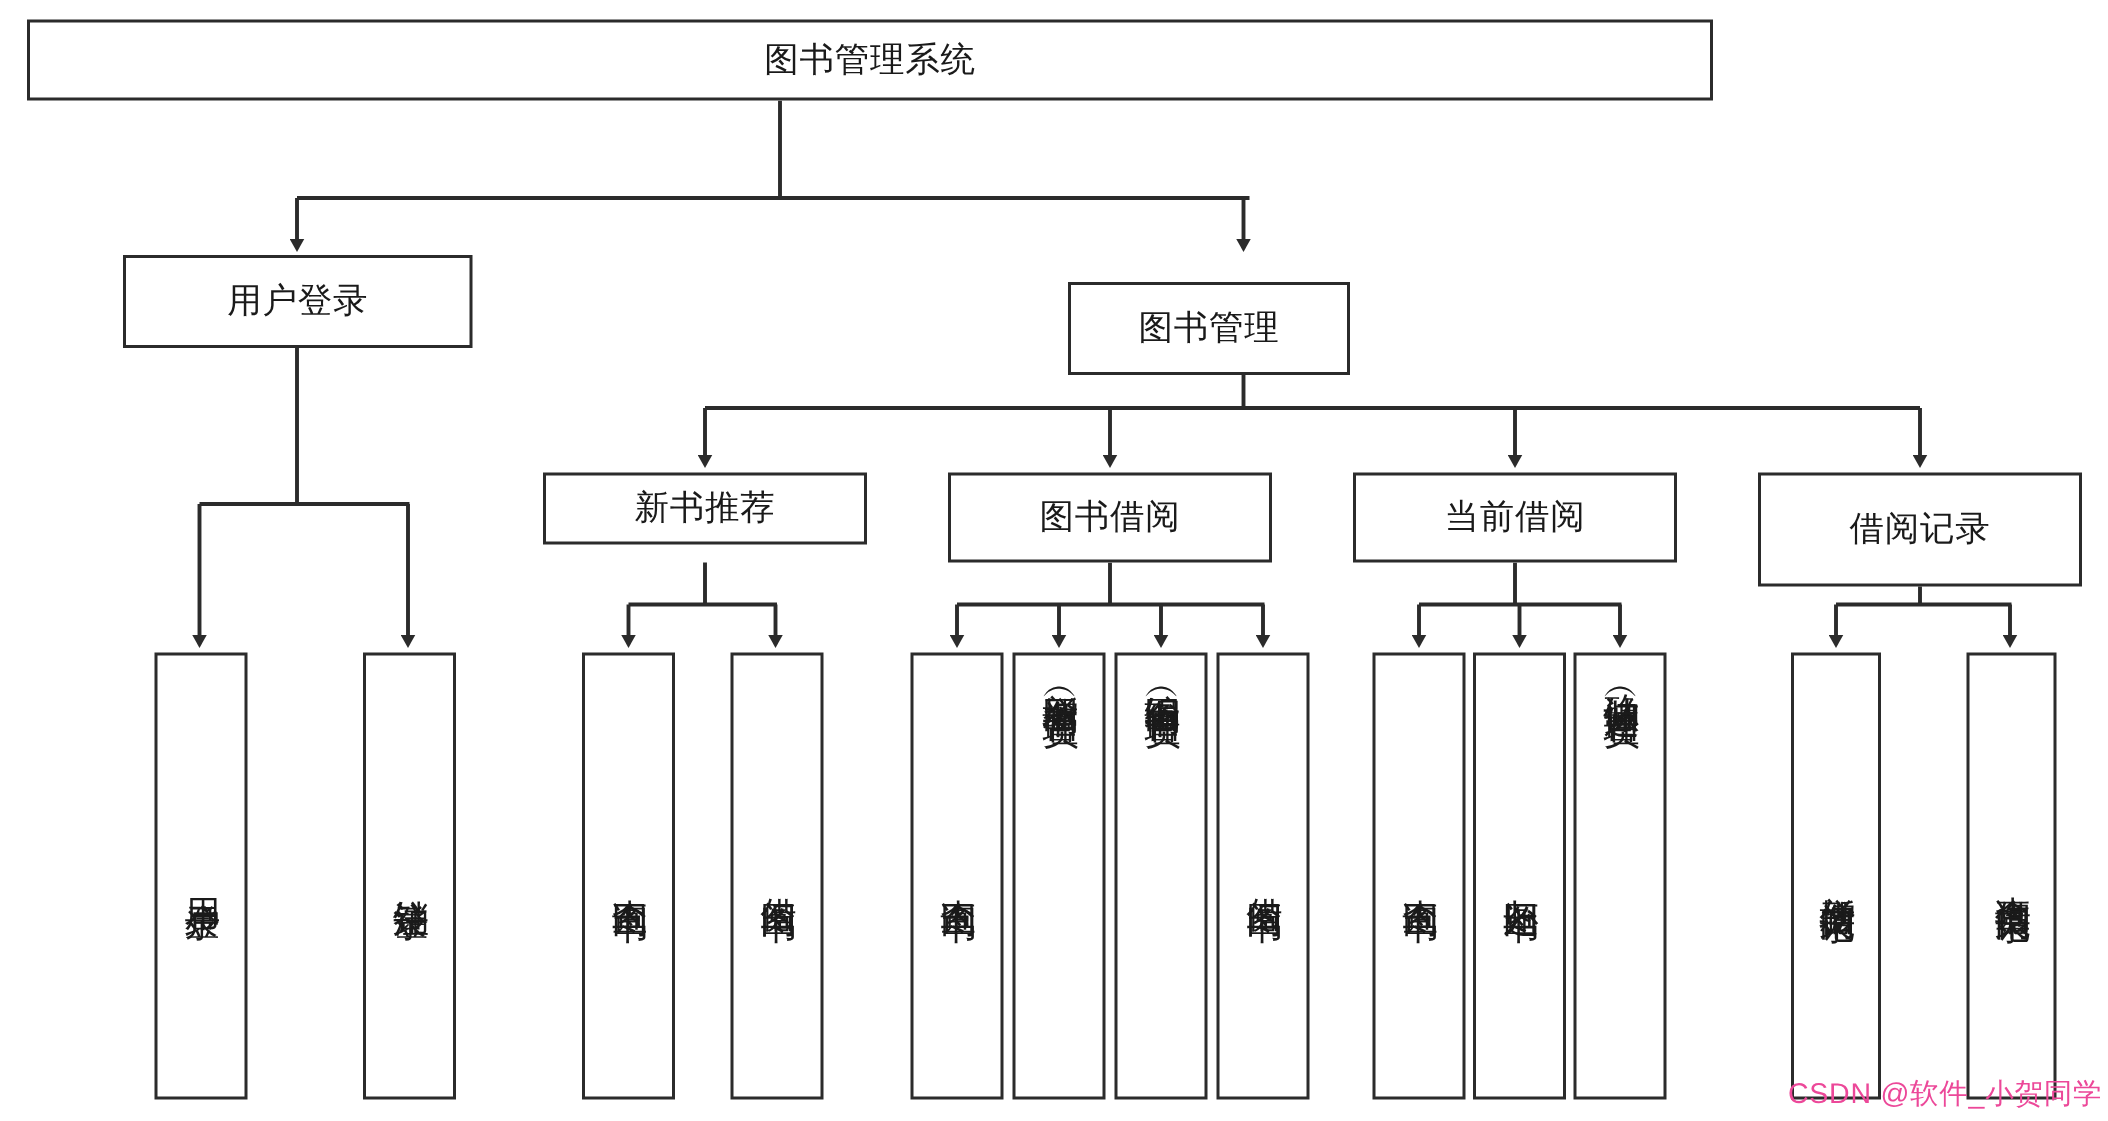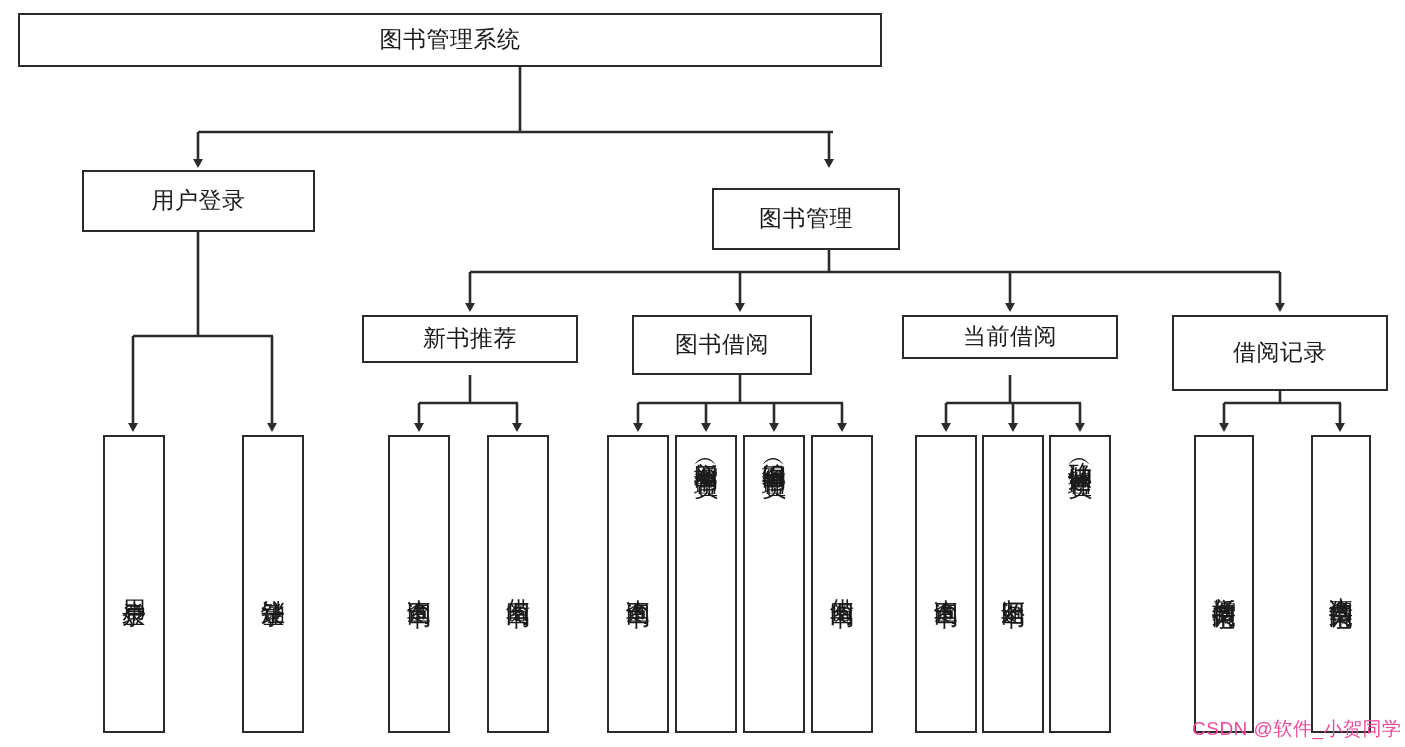--- a/index.html
+++ b/index.html
@@ -122,38 +122,38 @@
       <path d="M1013,403 L1013,424" marker-end="url(#arrow)"></path>
       <path d="M1080,403 L1080,424" marker-end="url(#arrow)"></path>
 
       <path d="M1280,375 L1280,403"></path>
       <path d="M1224,403 L1341,403"></path>
       <path d="M1224,403 L1224,424" marker-end="url(#arrow)"></path>
       <path d="M1340,403 L1340,424" marker-end="url(#arrow)"></path>
     </g>
   </svg>
 
-  <div class="node horiz" style="left:18px; top:13px; width:864px; height:54px;">
+  <div class="node horiz" style="left:18px; top:13px; width:1124px; height:54px;">
     <span class="label">图书管理系统</span>
   </div>
 
   <div class="node horiz" style="left:82px; top:170px; width:233px; height:62px;">
     <span class="label">用户登录</span>
   </div>
   <div class="node horiz" style="left:712px; top:188px; width:188px; height:62px;">
     <span class="label">图书管理</span>
   </div>
 
   <div class="node horiz" style="left:362px; top:315px; width:216px; height:48px;">
     <span class="label">新书推荐</span>
   </div>
-  <div class="node horiz" style="left:632px; top:315px; width:180px; height:60px;">
+  <div class="node horiz" style="left:632px; top:315px; width:216px; height:60px;">
     <span class="label">图书借阅</span>
   </div>
-  <div class="node horiz" style="left:902px; top:315px; width:216px; height:44px;">
+  <div class="node horiz" style="left:902px; top:315px; width:216px; height:60px;">
     <span class="label">当前借阅</span>
   </div>
   <div class="node horiz" style="left:1172px; top:315px; width:216px; height:76px;">
     <span class="label">借阅记录</span>
   </div>
 
   <div class="node vert center" style="left:103px; top:435px; width:62px; height:298px;">
     <span class="label">用户登录</span>
   </div>
   <div class="node vert center" style="left:242px; top:435px; width:62px; height:298px;">

